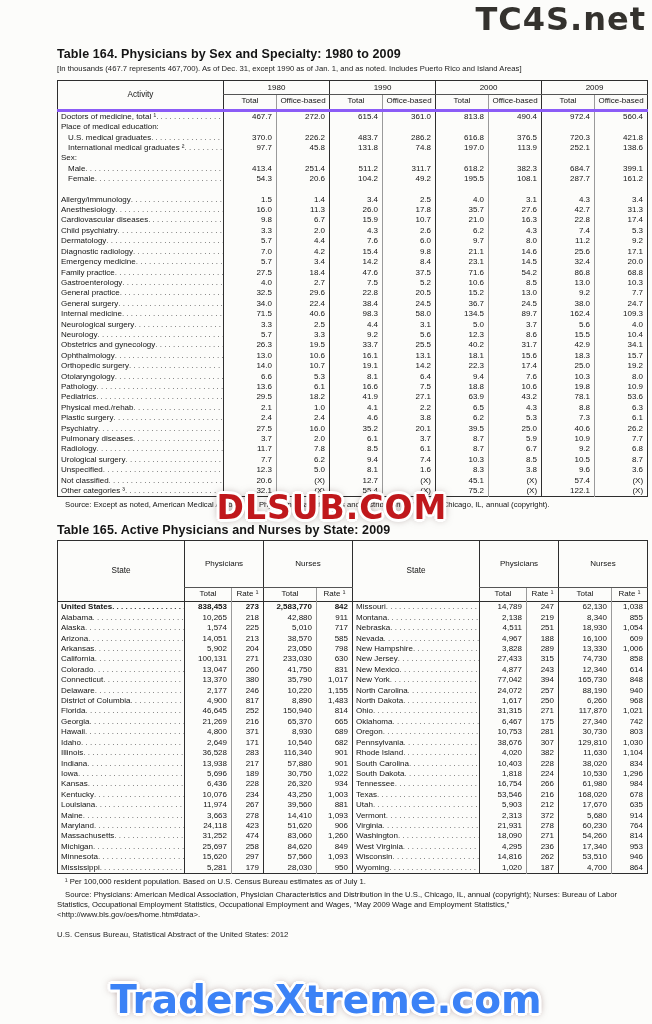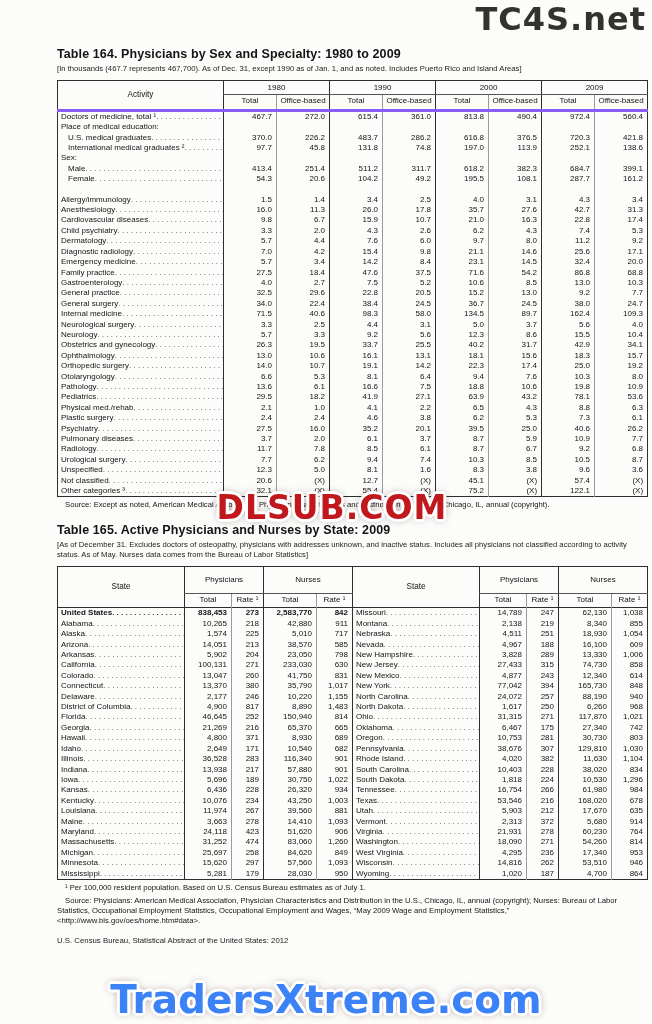--- a/index.html
+++ b/index.html
@@ -30,21 +30,21 @@
   #t164 tbody td:nth-child(2), #t164 tbody td:nth-child(4),
   #t164 tbody td:nth-child(6), #t164 tbody td:nth-child(8) { border-left:1px solid #2e2e2e; }
   #t164 tbody td:nth-child(3), #t164 tbody td:nth-child(5),
   #t164 tbody td:nth-child(7), #t164 tbody td:nth-child(9) { border-left:1px solid #9a9a9a; }
   #t164 td.act { padding-left:3px; }
   #t164 td.act.ind { padding-left:10px; }
 
   
   #t165 thead { border-bottom:1px solid #2e2e2e; }
   #t165 .state-h { text-align:center; vertical-align:middle; font-size:8.2px; }
-  #t165 .grp { text-align:center; border-left:1px solid #2e2e2e; border-bottom:1px solid #555; padding:8px 0; }
+  #t165 .grp { text-align:center; border-left:1px solid #2e2e2e; border-bottom:1px solid #555; padding:18px 0; }
   #t165 .state-h.half { border-left:1px solid #2e2e2e; }
   #t165 tr.subhead th { text-align:center; padding:1px 0 2px; }
   #t165 tr.subhead th:nth-child(odd) { border-left:1px solid #2e2e2e; }
   #t165 tr.subhead th:nth-child(even){ border-left:1px solid #9a9a9a; }
   #t165 tbody td:nth-child(2), #t165 tbody td:nth-child(4),
   #t165 tbody td:nth-child(6), #t165 tbody td:nth-child(7),
   #t165 tbody td:nth-child(9) { border-left:1px solid #2e2e2e; }
   #t165 tbody td:nth-child(3), #t165 tbody td:nth-child(5),
   #t165 tbody td:nth-child(8), #t165 tbody td:nth-child(10){ border-left:1px solid #9a9a9a; }
   #t165 td.st { padding-left:3px; }
@@ -720,21 +720,20 @@
           <td class="val">(X)</td>
           <td class="val">122.1</td>
           <td class="val">(X)</td>
         </tr>
       </tbody>
   </table>
 
   <p class="fnote src">Source: Except as noted, American Medical Association, Physician Characteristics and Distribution in the U.S., Chicago, IL, annual (copyright).</p>
 
   <div class="tbl-title" style="margin-top:12px;">Table 165. Active Physicians and Nurses by State: 2009</div>
-  <p class="note">[As of December 31. Excludes doctors of osteopathy, physicians with addresses unknown, and inactive status. Includes all physicians not classified according to activity status. As of May. Nurses data comes from the Bureau of Labor Statistics]</p>
 
   <table id="t165">
     <colgroup>
       <col style="width:127px">
         <col style="width:47px">
         <col style="width:32px">
         <col style="width:53px">
         <col style="width:36px">
       <col style="width:127px">
         <col style="width:47px">

